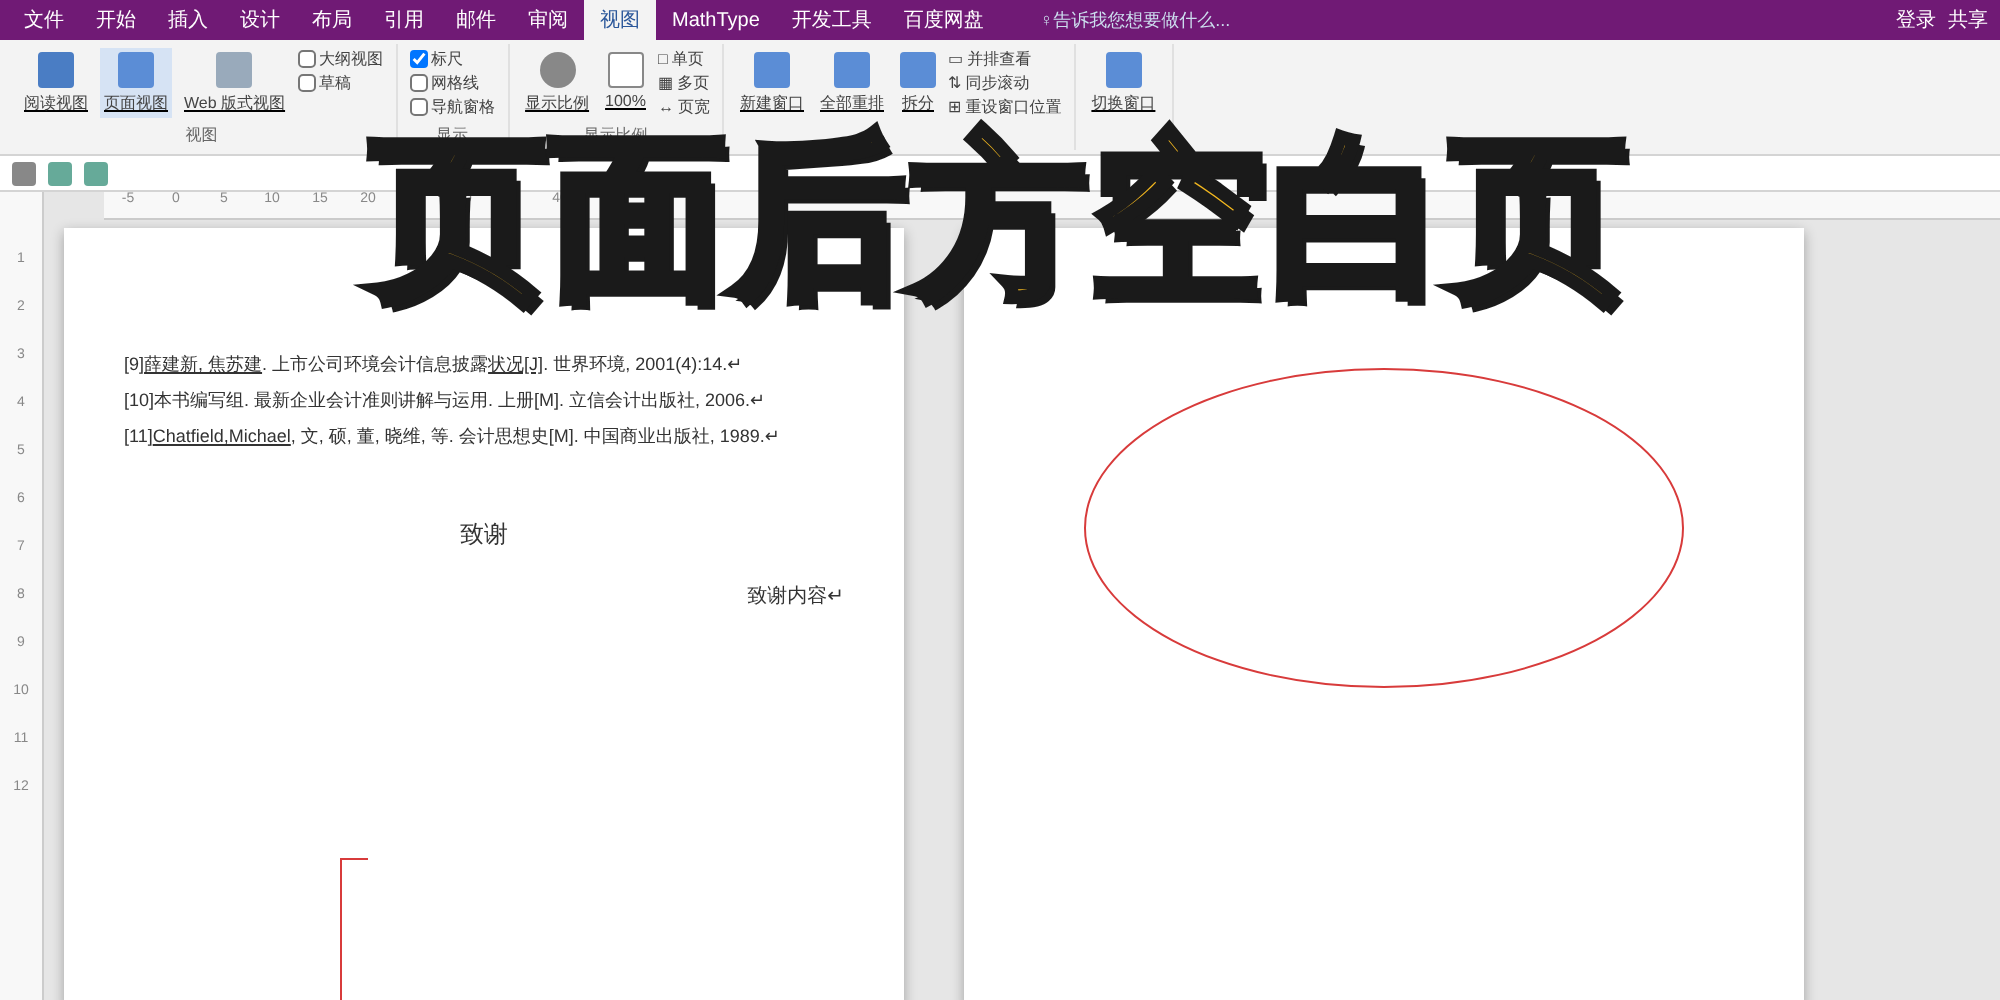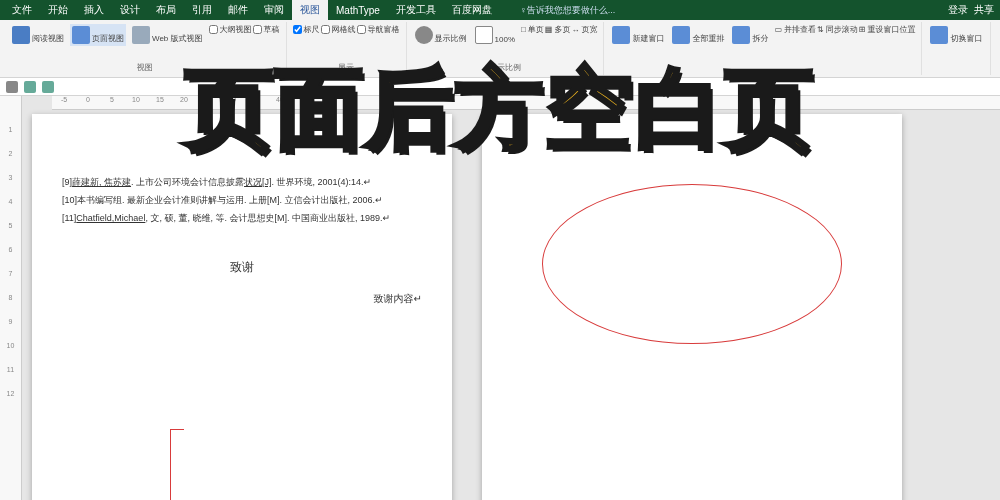--- a/index.html
+++ b/index.html
@@ -1,31 +1,31 @@
 <!DOCTYPE html>
 <html><head>
 <meta charset="utf-8">
 <style>
 * { margin: 0; padding: 0; box-sizing: border-box; font-family: "Microsoft YaHei", sans-serif; }
 body { width: 1000px; height: 500px; overflow: hidden; background: #e6e6e6; position: relative; }
-.titlebar { height: 20px; background: #14532d; display: flex; }
+.titlebar { height: 20px; background: #701a75; display: flex; }
 .tabs { display: flex; height: 20px; align-items: stretch; padding-left: 4px; }
 .tab { padding: 2px 8px; color: #fff; font-size: 10px; cursor: pointer; display: flex; align-items: center; }
 .tab.active { background: #f3f3f3; color: #2b579a; }
 .titlebar-right { margin-left: auto; display: flex; gap: 6px; padding-right: 6px; align-items: center; }
 .titlebar-right span { color: #fff; font-size: 10px; cursor: pointer; }
 .tellme { margin-left: 20px; color: #cde; font-size: 9px; display: flex; align-items: center; }
 .ribbon { height: 58px; background: #f3f3f3; border-bottom: 1px solid #d4d4d4; display: flex; padding: 2px 4px; }
 .ribbon-group { display: flex; flex-direction: column; justify-content: space-between; border-right: 1px solid #e0e0e0; padding: 2px 6px; }
 .ribbon-group-content { display: flex; gap: 4px; align-items: flex-start; flex: 1; }
 .ribbon-group-label { font-size: 8px; color: #666; text-align: center; }
-.ribbon-btn { display: flex; flex-direction: row; align-items: flex-end; gap: 2px; padding: 2px; cursor: pointer; }
+.ribbon-btn { display: flex; flex-direction: column; align-items: center; gap: 2px; padding: 2px; cursor: pointer; text-decoration: underline; }
 .ribbon-btn .icon { width: 18px; height: 18px; background: #5b8dd6; border-radius: 2px; }
 .ribbon-btn .label { font-size: 8px; color: #444; white-space: nowrap; }
-.ribbon-checks { display: flex; flex-direction: row; gap: 1px; font-size: 8px; color: #444; }
+.ribbon-checks { display: flex; flex-direction: column; gap: 1px; font-size: 8px; color: #444; }
 .ribbon-check { display: flex; align-items: center; gap: 2px; cursor: pointer; }
 .ribbon-check input { width: 9px; height: 9px; }
 .qat { height: 18px; background: #fff; border-bottom: 1px solid #d4d4d4; display: flex; align-items: center; padding: 0 6px; gap: 6px; }
 .qat-btn { width: 12px; height: 12px; background: #888; border-radius: 2px; cursor: pointer; }
 .doc-area { position: absolute; top: 96px; left: 0; right: 0; bottom: 0; background: #e6e6e6; display: flex; }
 .vruler { width: 22px; background: #f8f8f8; border-right: 1px solid #ccc; font-size: 7px; color: #888; padding-top: 30px; }
 .vruler div { height: 24px; text-align: center; }
 .pages { flex: 1; display: flex; gap: 30px; padding: 0 10px; position: relative; }
 .hruler { position: absolute; top: 0; left: 30px; right: 0; height: 14px; background: #f8f8f8; border-bottom: 1px solid #ccc; display: flex; }
 .hruler div { width: 24px; font-size: 7px; color: #888; text-align: center; }

